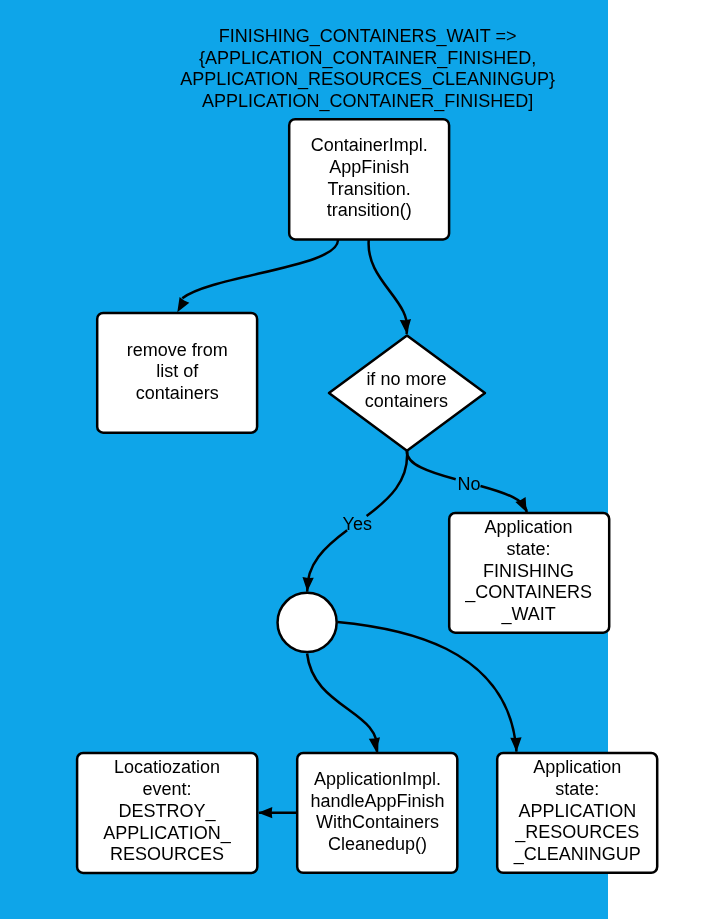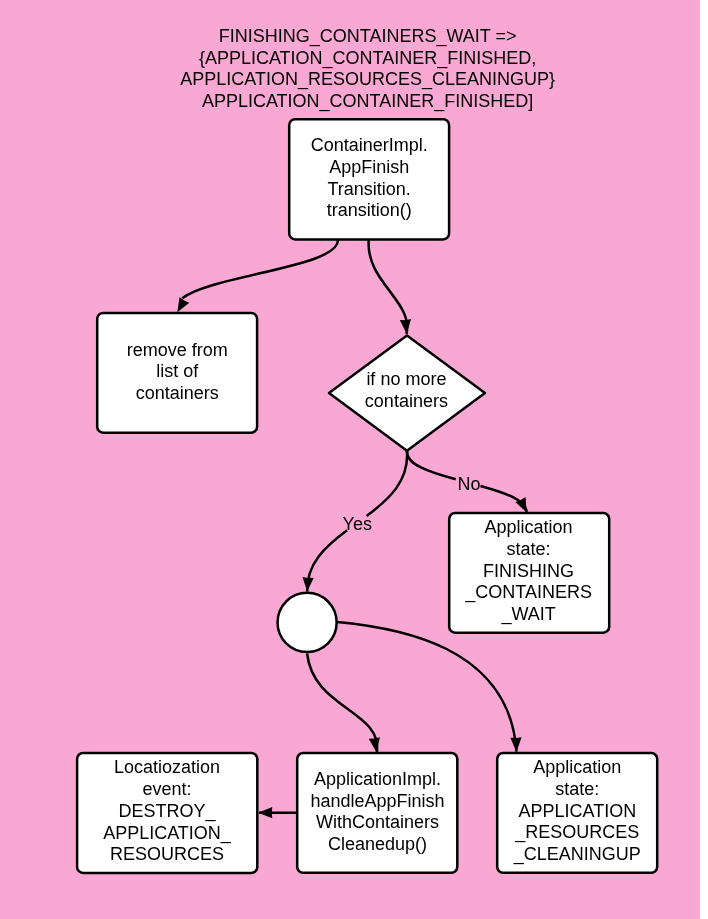--- a/index.html
+++ b/index.html
@@ -1,18 +1,18 @@
 <!DOCTYPE html>
 <html><head>
 <meta charset="utf-8">
 <style>
   html,body{margin:0;padding:0;background:#ffffff;}
   body{width:708px;height:919px;overflow:hidden;font-family:"Liberation Sans",sans-serif;
        -webkit-font-smoothing:antialiased;}
-  #diagram{position:relative;width:700px;height:919px;background:#f9a8d4;}
+  #diagram{position:relative;width:608px;height:919px;background:#0ea5e9;}
   svg{display:block;}
   .shp{fill:#ffffff;stroke:#000000;stroke-width:2.5;stroke-linejoin:round;}
   .edge{fill:none;stroke:#000000;stroke-width:2.5;stroke-linecap:butt;}
   .ahead{fill:#000000;stroke:none;}
   .lbl{font-family:"Liberation Sans",sans-serif;font-size:18px;fill:#000000;}
 </style>
 </head>
 <body>
 
 <div id="diagram">

